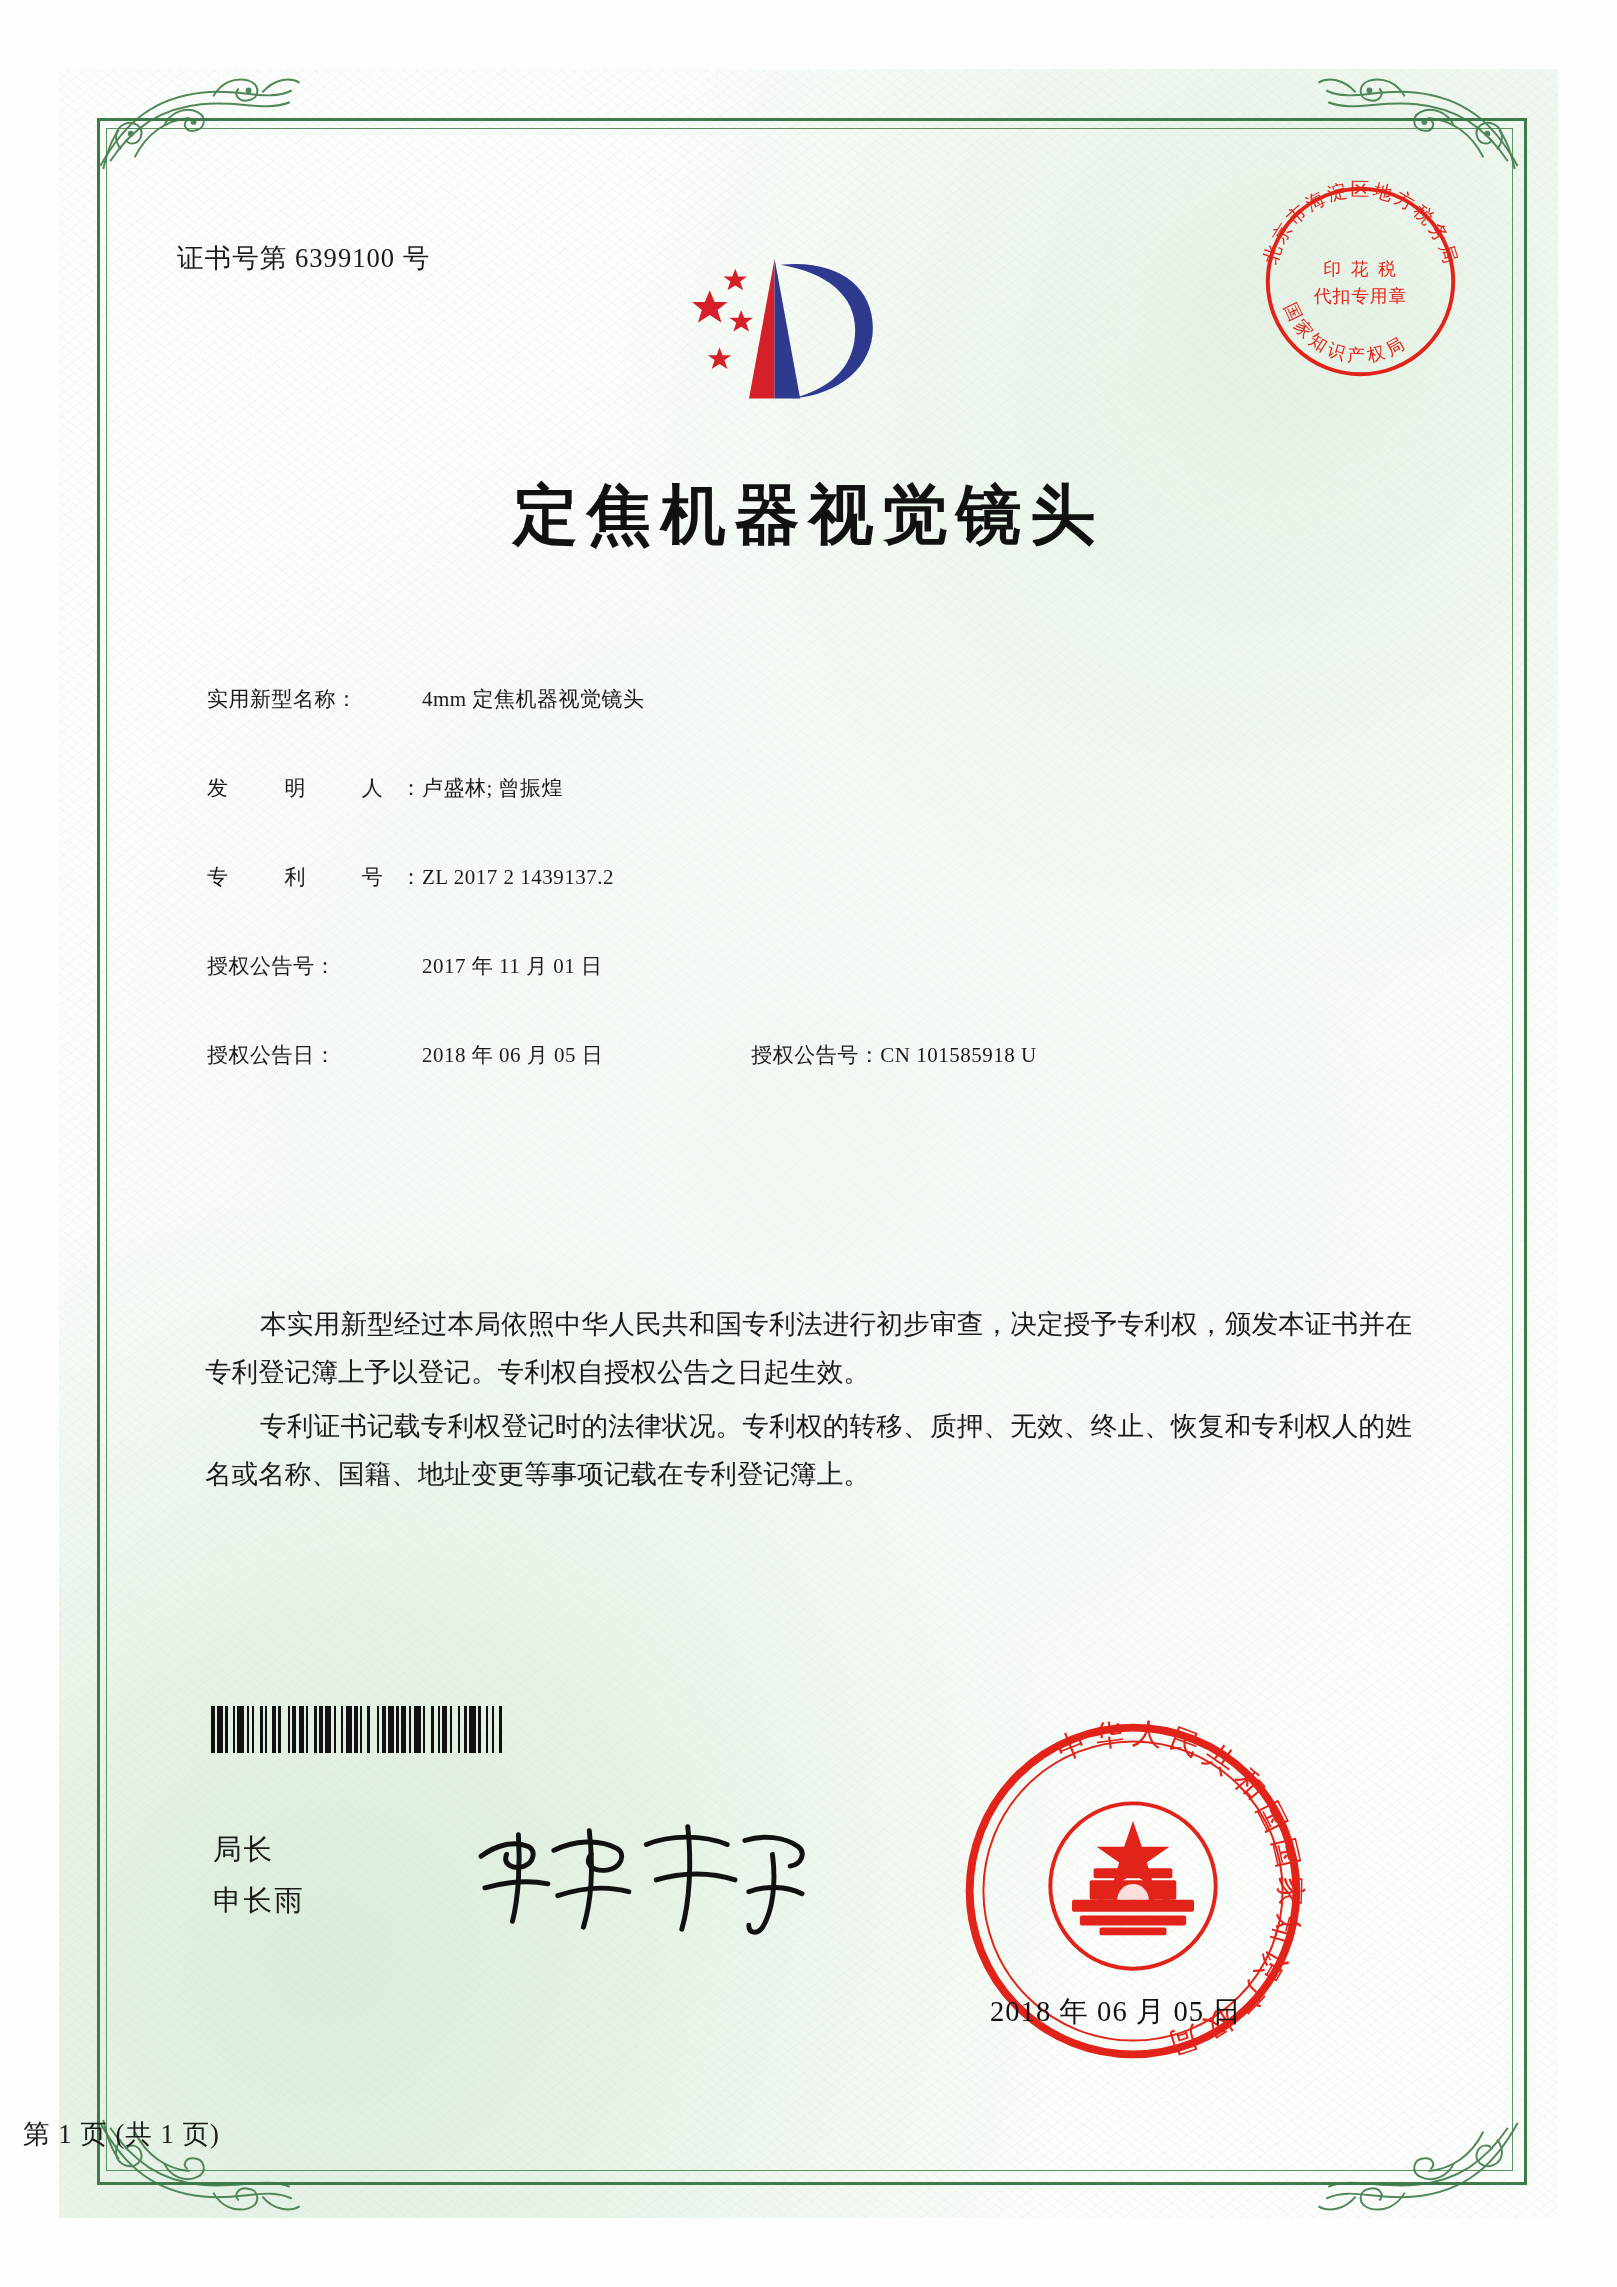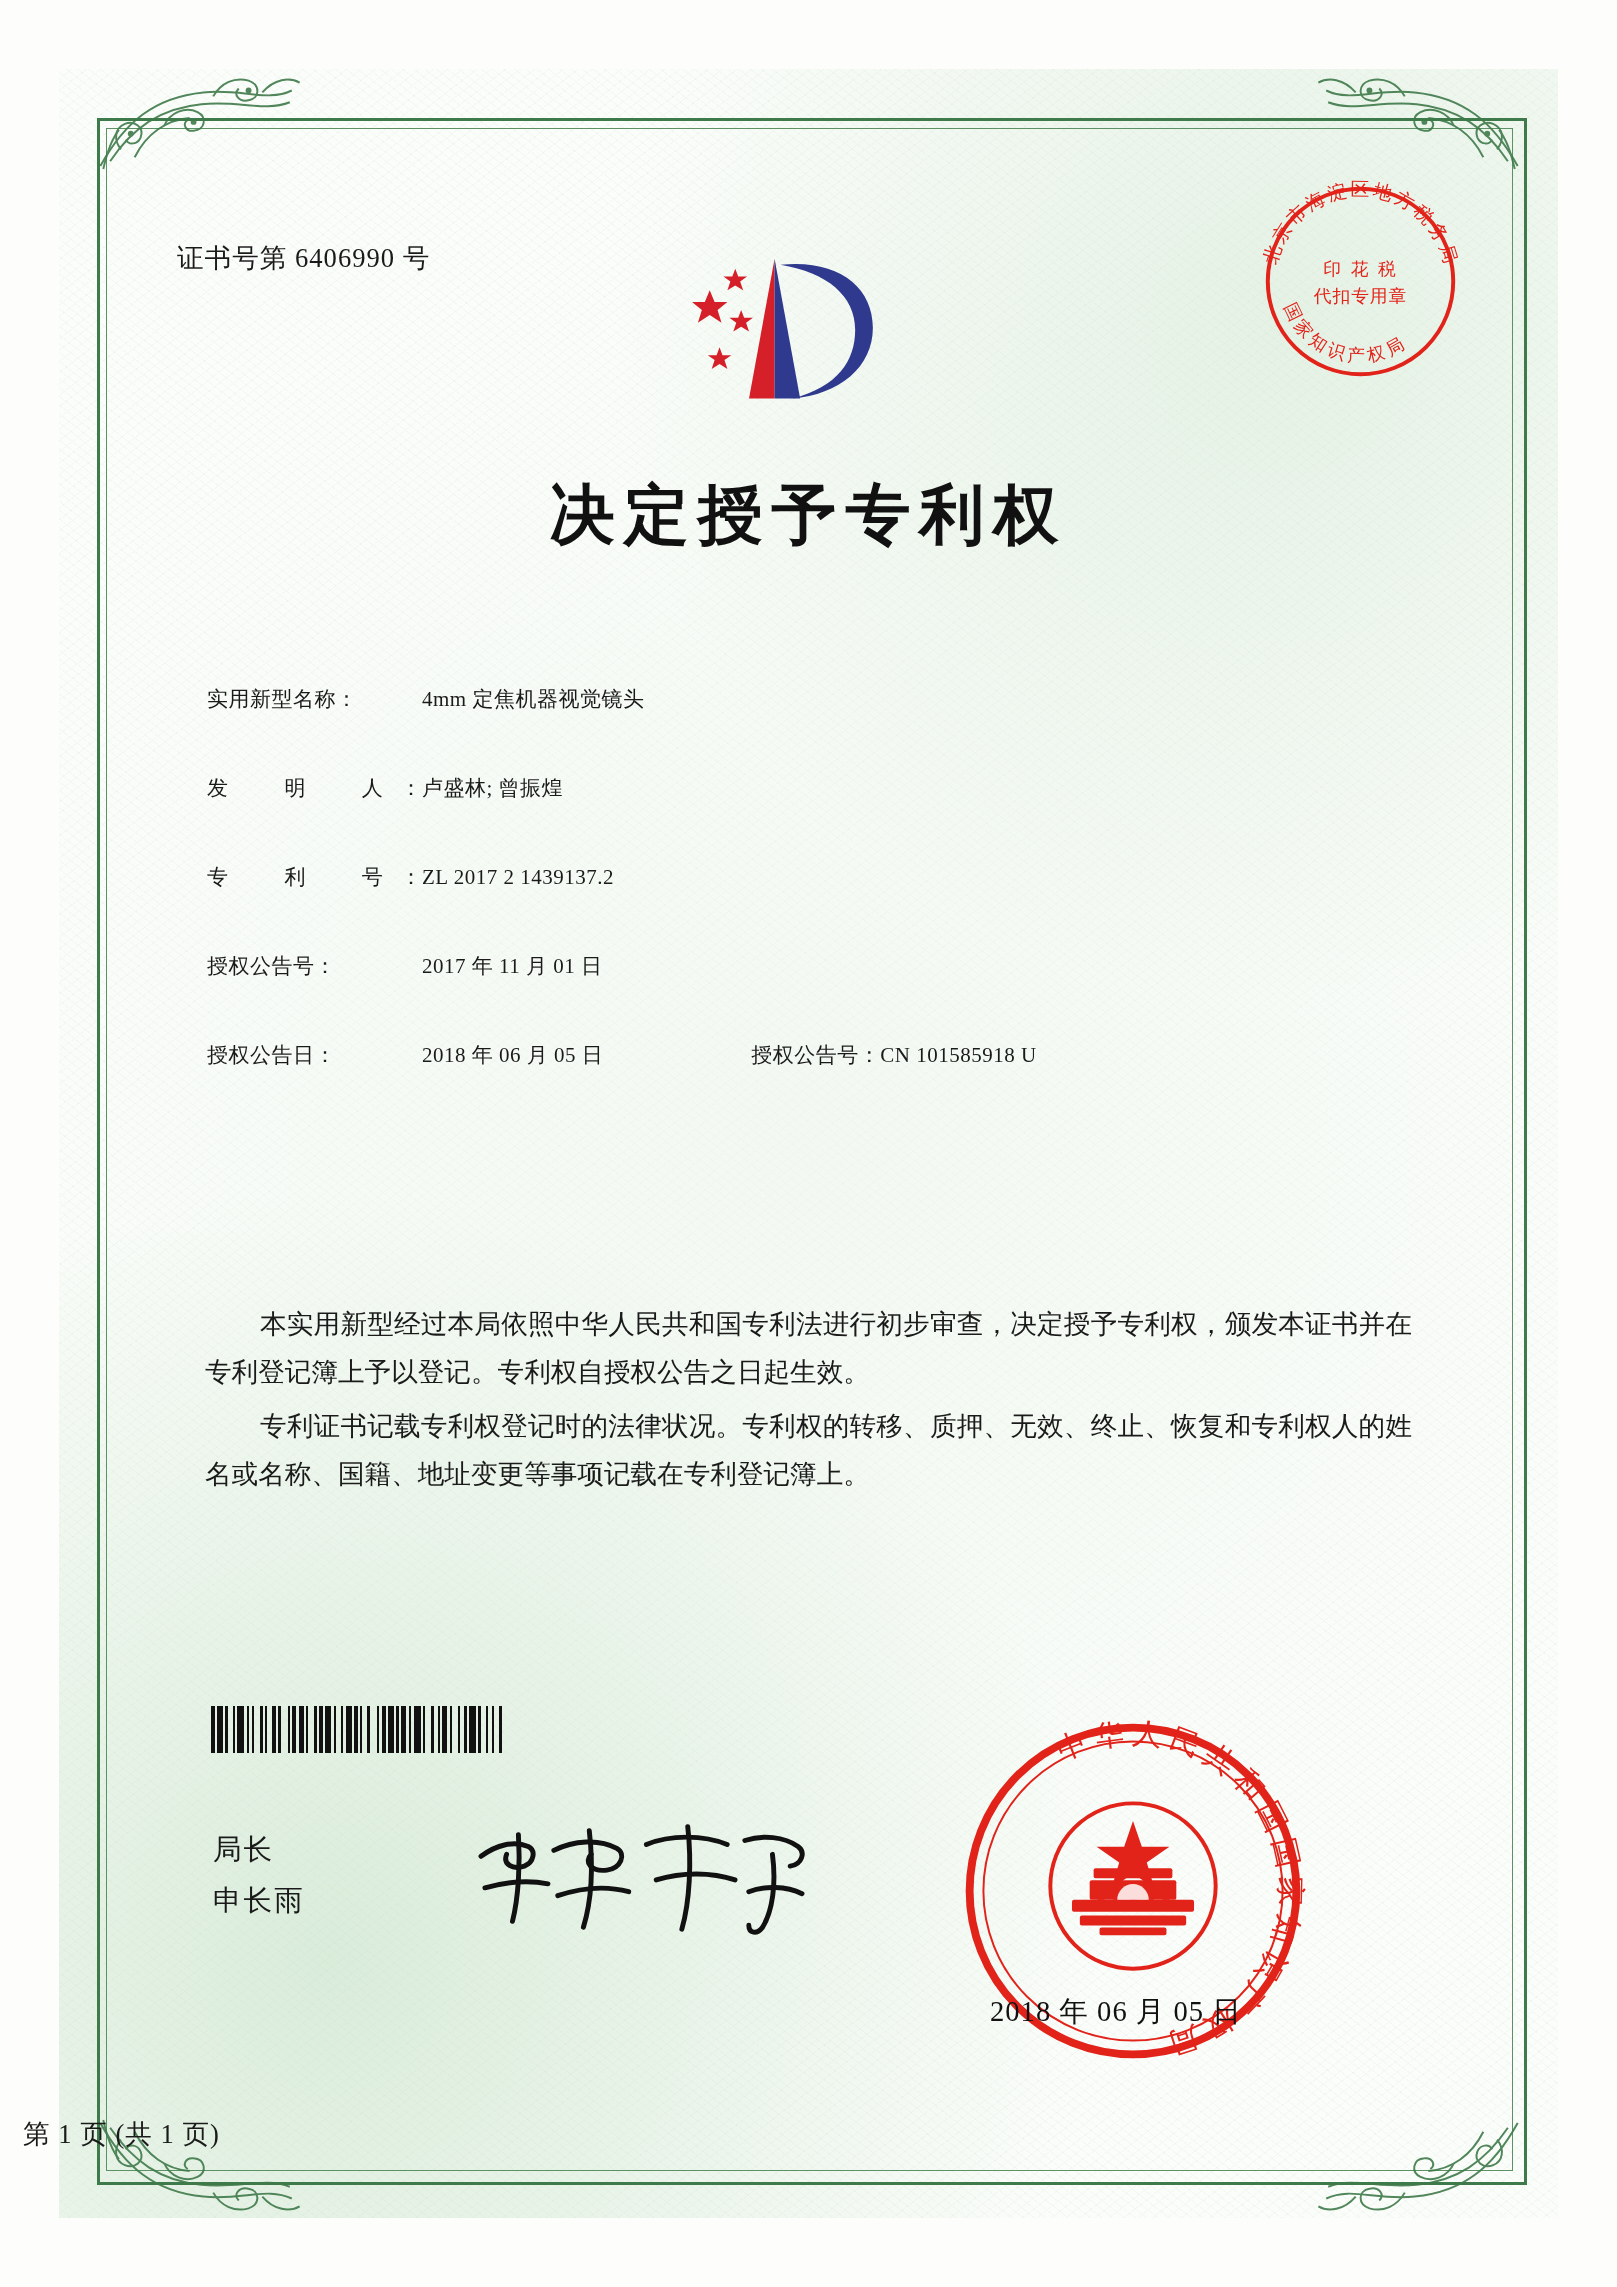--- a/index.html
+++ b/index.html
@@ -254,21 +254,21 @@
       <path d="M5,105 C30,60 60,35 110,30 C150,26 175,40 200,28"></path>
       <path d="M15,100 C38,66 66,46 108,42 C146,38 172,50 198,40"></path>
       <path d="M40,96 C52,72 72,58 96,56"></path>
       <path d="M120,34 C128,20 142,14 156,18 C168,22 168,36 156,38 C146,40 140,32 146,26"></path>
       <path d="M70,64 C76,50 92,44 104,50 C114,55 112,68 100,69 C92,70 88,62 94,58"></path>
       <path d="M26,88 C18,78 20,66 30,62 C40,58 50,66 46,76 C43,83 34,84 31,78"></path>
       <path d="M170,30 C182,16 198,14 208,20"></path>
     </g>
   </svg>
 
-  <div class="cert-no">证书号第 6406990 号</div>
+  <div class="cert-no">证书号第 6399100 号</div>
 
   <svg class="logo" viewBox="0 0 240 175">
     <path d="M86,8 L86,150 L60,150 Z" fill="#d5202a"></path>
     <path d="M86,8 L112,150 L86,150 Z" fill="#2f3a8f"></path>
     <path d="M92,14 C150,8 186,36 186,78 C186,118 152,146 104,150 C150,138 168,112 168,80 C168,46 140,22 92,14 Z" fill="#2f3a8f"></path>
     <g fill="#d5202a">
       <polygon points="20,40 25,52 38,52 28,60 32,73 20,65 8,73 12,60 2,52 15,52"></polygon>
       <polygon points="46,18 49,26 58,26 51,31 54,40 46,35 38,40 41,31 34,26 43,26"></polygon>
       <polygon points="52,60 55,68 64,68 57,73 60,82 52,77 44,82 47,73 40,68 49,68"></polygon>
       <polygon points="30,98 33,106 42,106 35,111 38,120 30,115 22,120 25,111 18,106 27,106"></polygon>
@@ -285,21 +285,21 @@
     <text font-size="19" fill="#e2231a" font-family="'DejaVu Serif',serif" letter-spacing="3">
       <textPath href="#taxTop" startOffset="6%">北京市海淀区地方税务局</textPath>
     </text>
     <text font-size="18" fill="#e2231a" font-family="'DejaVu Serif',serif" letter-spacing="4">
       <textPath href="#taxBot" startOffset="10%">国家知识产权局</textPath>
     </text>
     <text x="111" y="104" text-anchor="middle" font-size="18" fill="#e2231a" font-family="'DejaVu Serif',serif" letter-spacing="2">印 花 税</text>
     <text x="111" y="132" text-anchor="middle" font-size="18" fill="#e2231a" font-family="'DejaVu Serif',serif" letter-spacing="1">代扣专用章</text>
   </svg>
 
-  <div class="title">决定授予专利权</div>
+  <div class="title">定焦机器视觉镜头</div>
 
   <div class="fields">
 
     <div class="row">
       <span class="lbl">实用新型名称：</span><span class="val">4mm 定焦机器视觉镜头</span>
     </div>
 
     <div class="row">
       <span class="lbl sp5">发　明　人：</span><span class="val">卢盛林; 曾振煌</span>
     </div>

